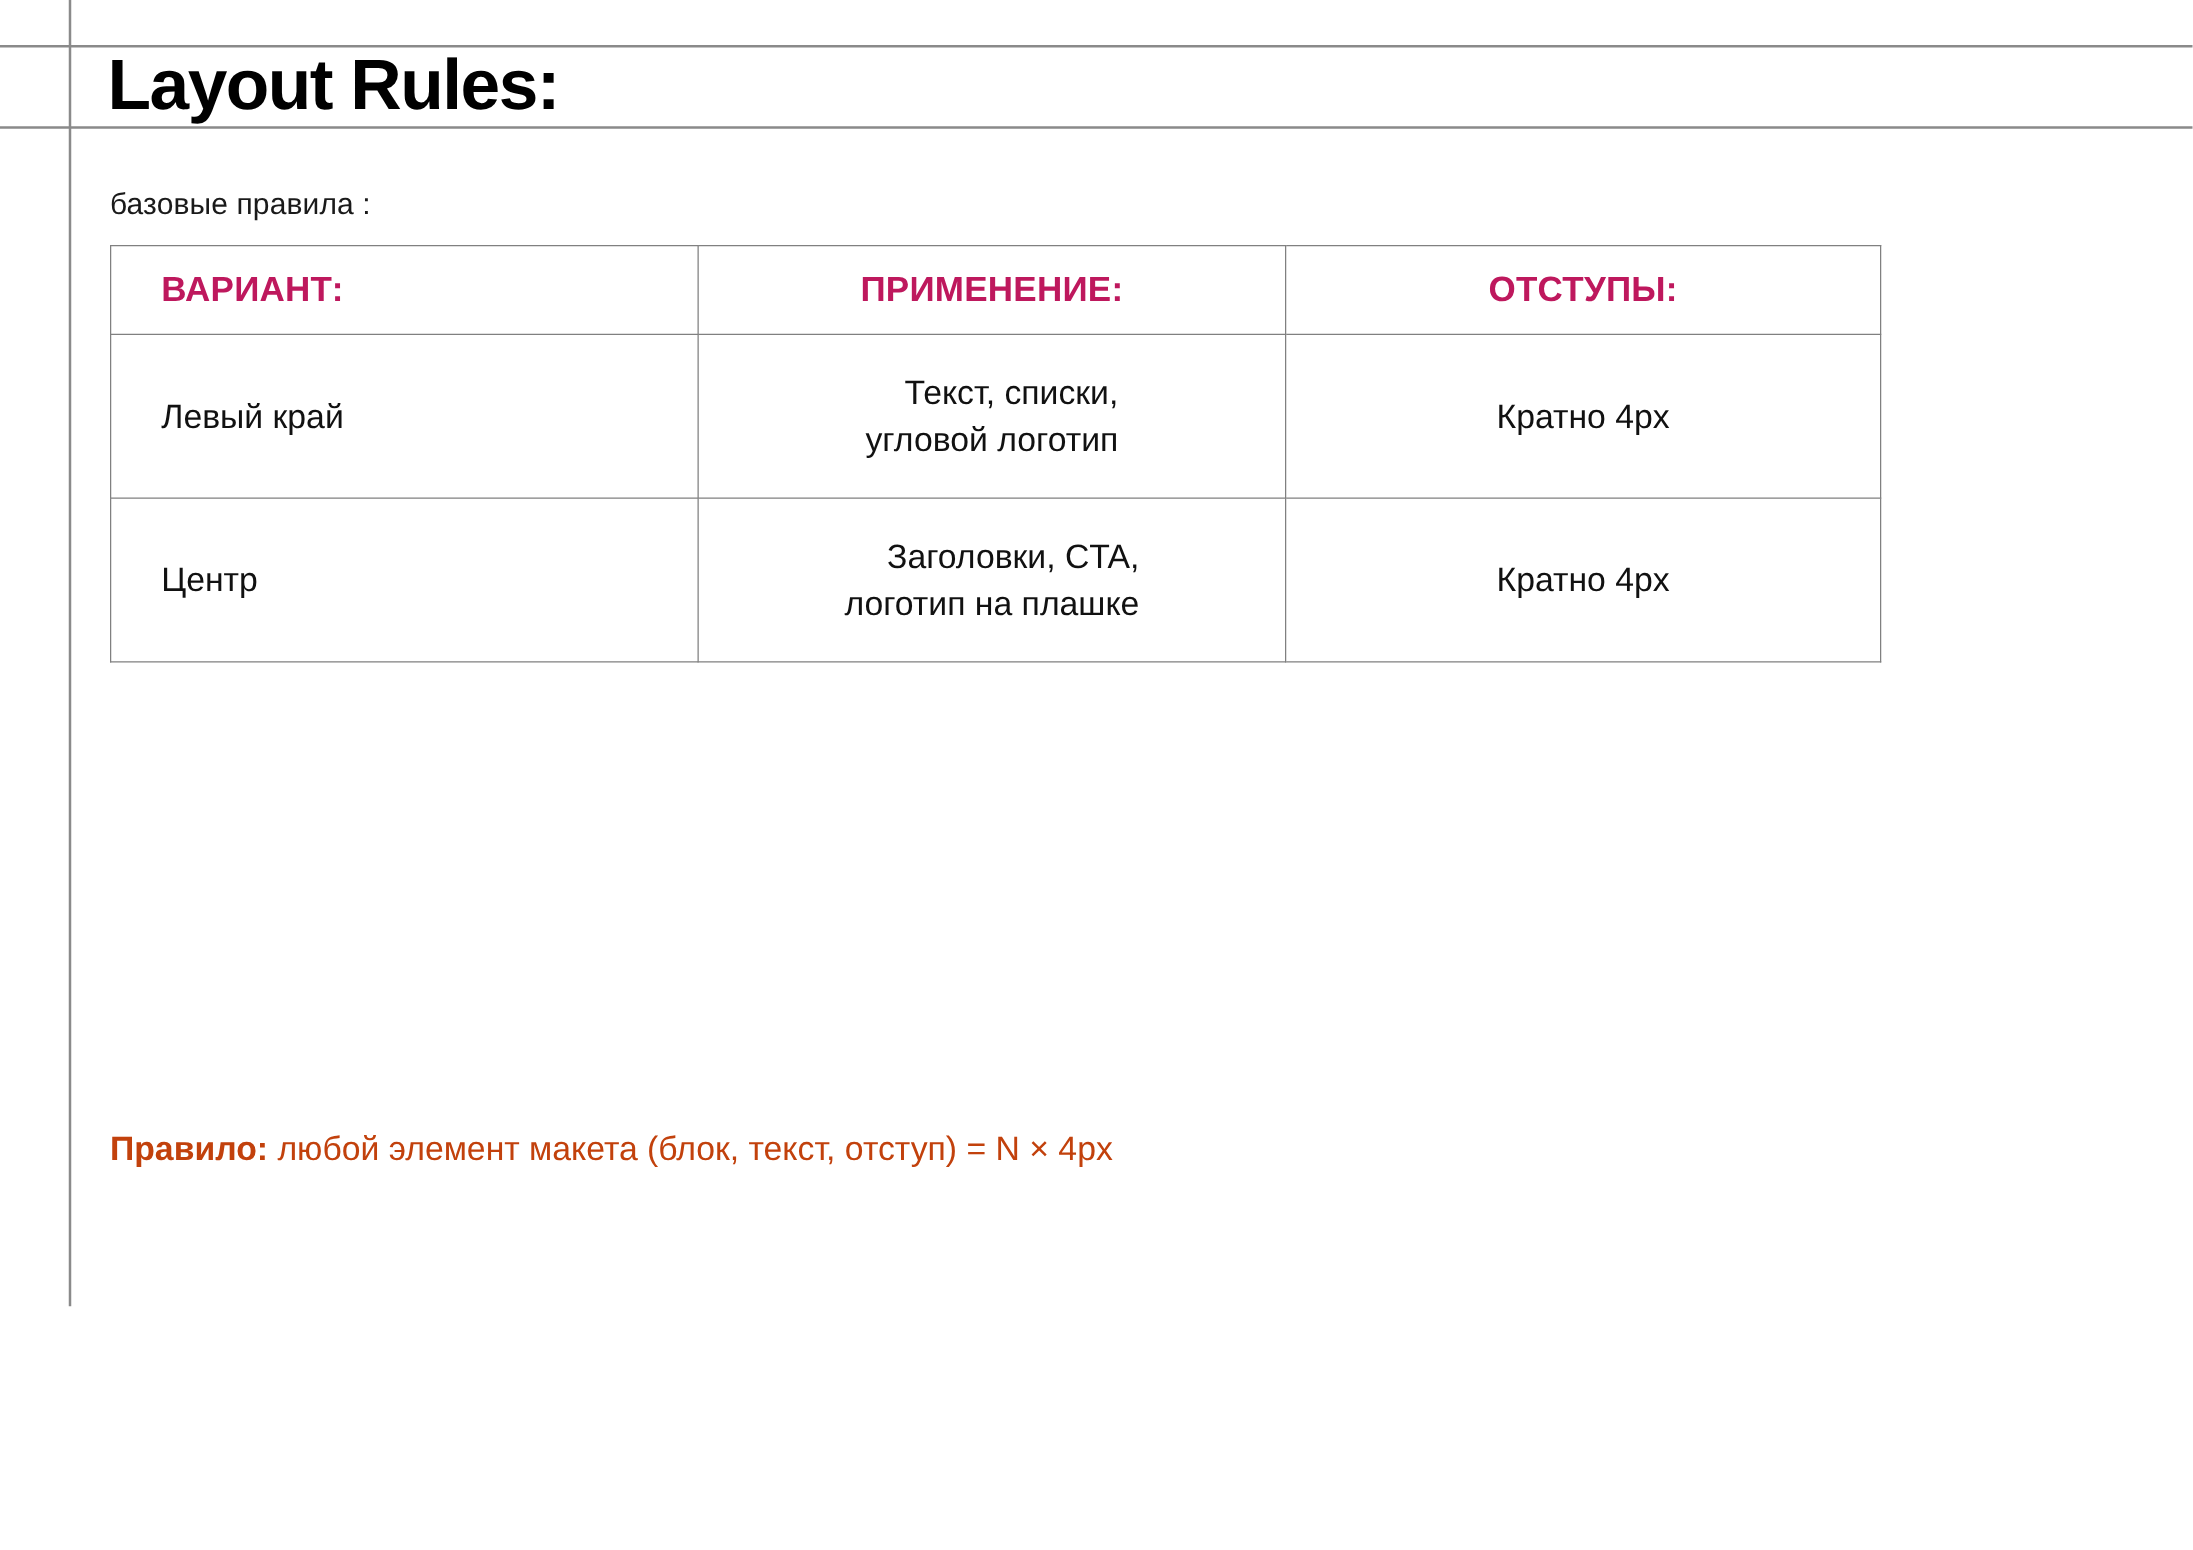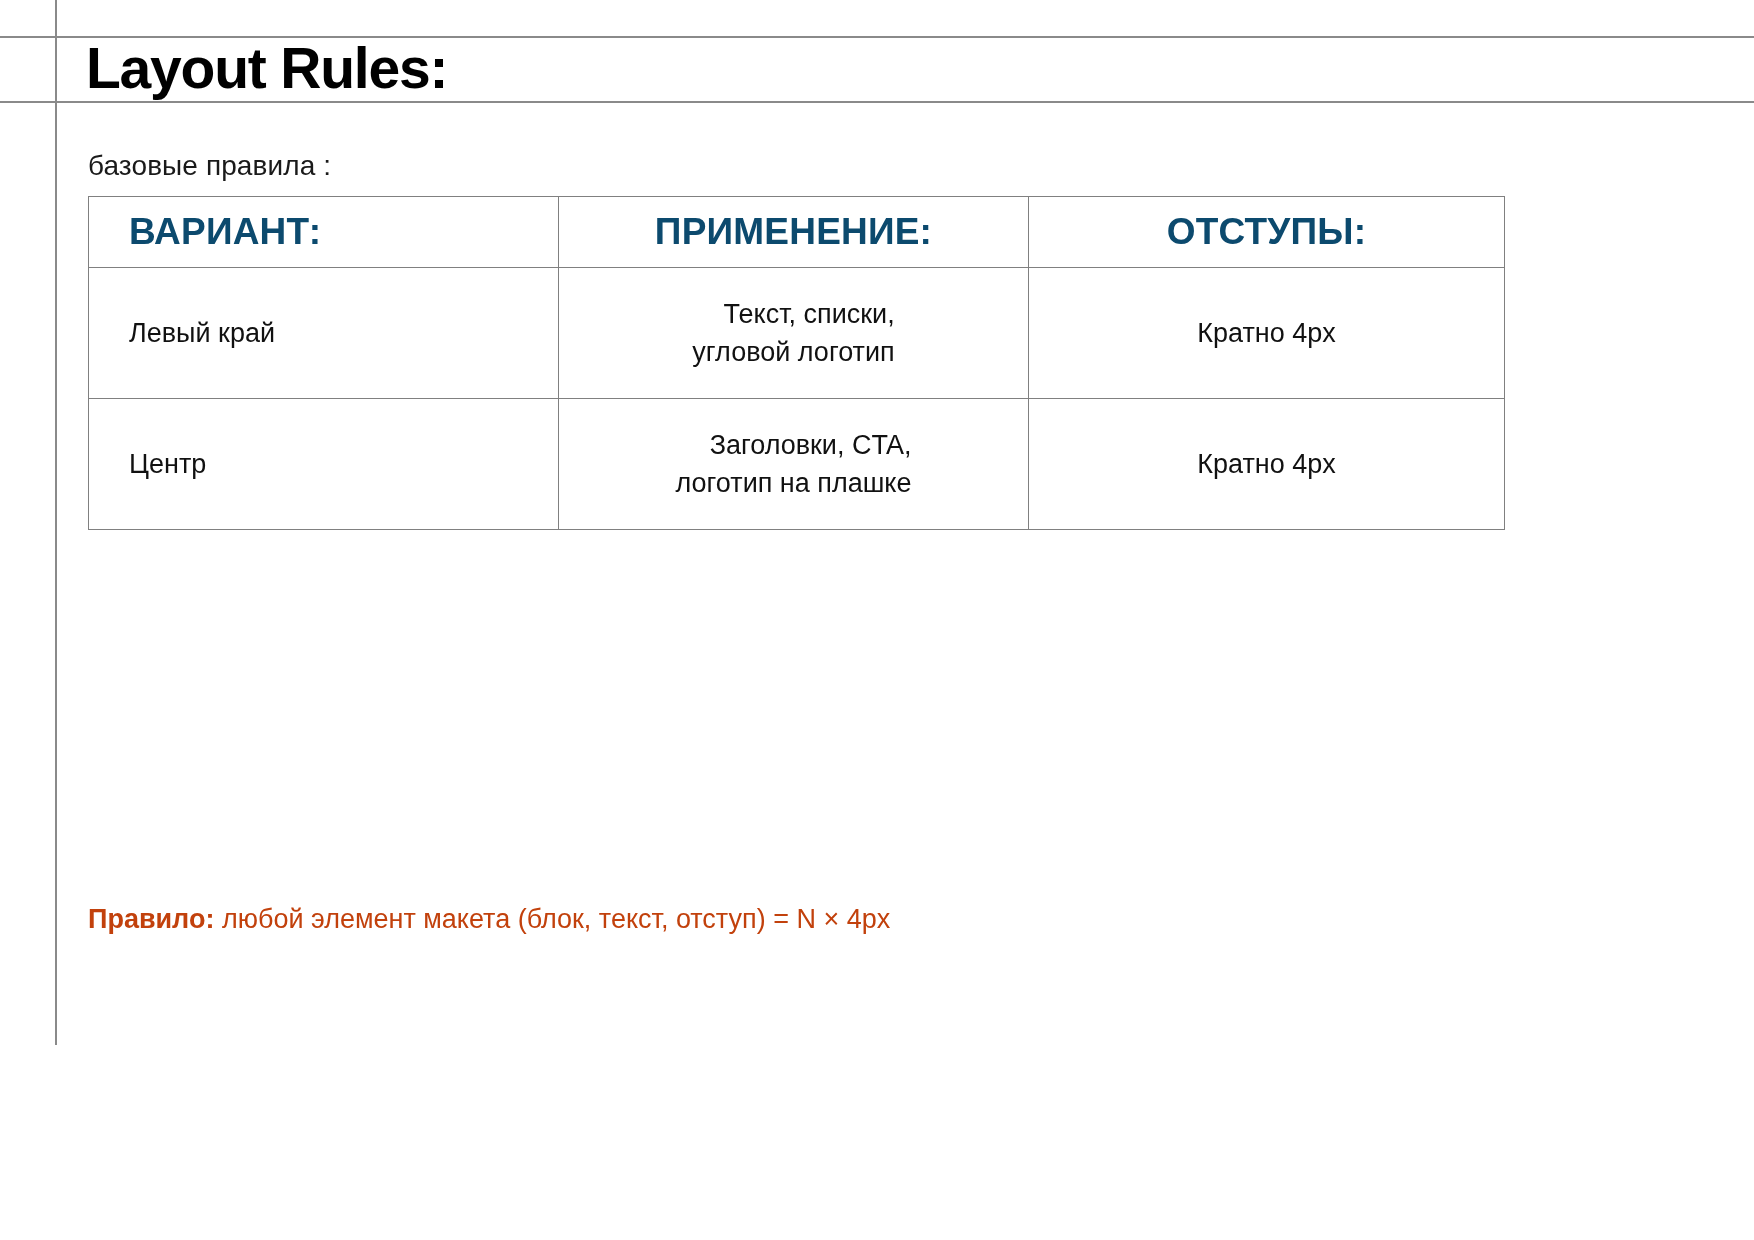--- a/index.html
+++ b/index.html
@@ -52,21 +52,21 @@
     letter-spacing: -1.2px;
     line-height: 66px;
     color: #000000;
     white-space: nowrap;
   }
 
   .subcaption {
     position: absolute;
     left: 88px;
     top: 150px;
-    font-size: 28px;
+    font-size: 24px;
     font-weight: 400;
     color: #1a1a1a;
     letter-spacing: 0.1px;
     white-space: nowrap;
   }
 
   
   .rules-table {
     position: absolute;
     left: 88px;
@@ -82,24 +82,24 @@
     vertical-align: middle;
   }
   .col-variant     { width: 470px; }
   .col-application { width: 470px; }
   .col-indents     { width: 476px; }
 
   .rules-table thead th {
     height: 70px;
   }
   .hdr-cell {
-    font-size: 37px;
+    font-size: 28px;
     font-weight: 700;
     letter-spacing: 0.2px;
-    color: #0c4a6e;
+    color: #be185d;
     display: flex;
     align-items: center;
     height: 70px;
     box-sizing: border-box;
   }
   .hdr-left   { justify-content: flex-start; padding-left: 40px; }
   .hdr-center { justify-content: center; }
 
   .rules-table tbody tr { height: 130px; padding-left: 36px; }
 

